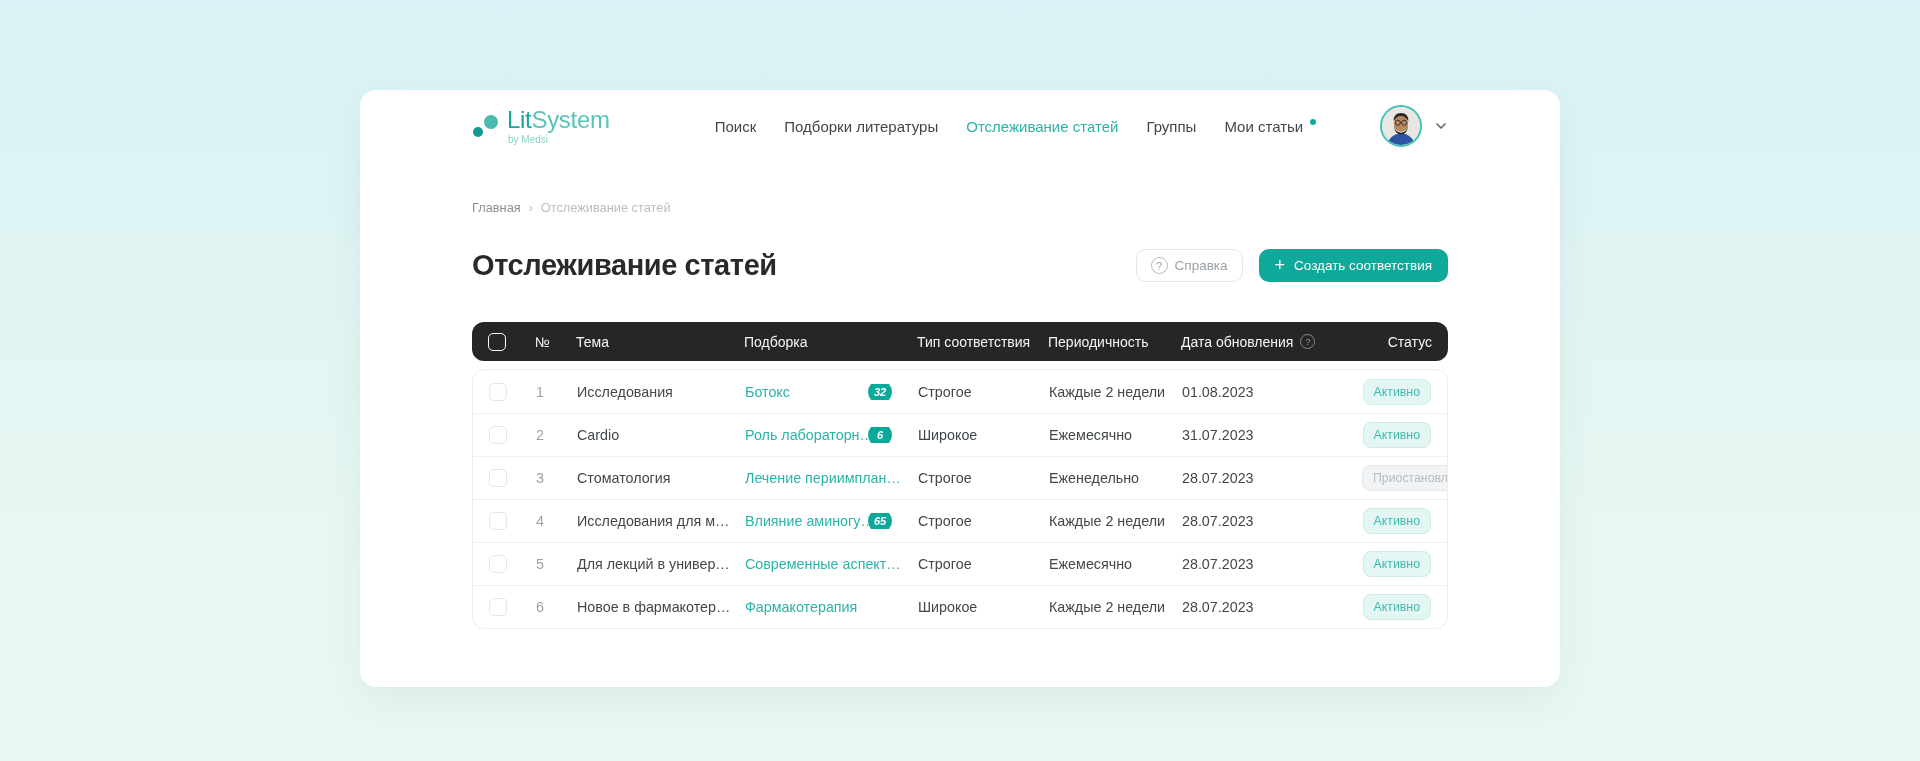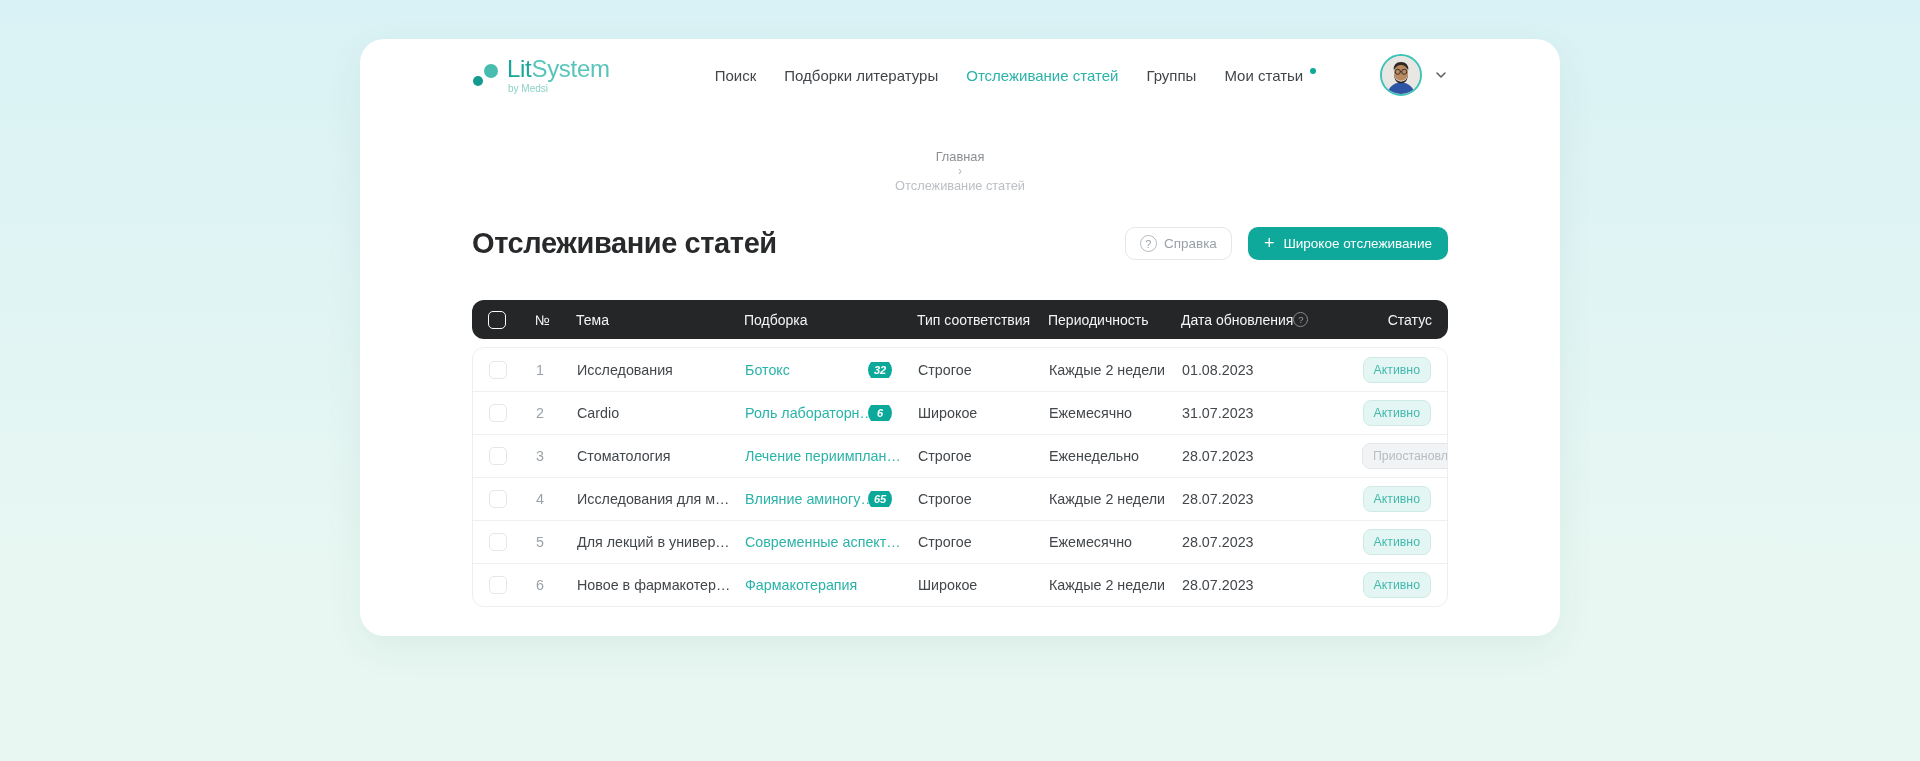--- a/index.html
+++ b/index.html
@@ -22,22 +22,22 @@
   }
   *{margin:0;padding:0;box-sizing:border-box;}
   html,body{width:1920px;height:761px;}
   body{
     font-family:"Liberation Sans","DejaVu Sans",sans-serif;
     background:linear-gradient(180deg,var(--page-bg-1) 0%,var(--page-bg-2) 75%);
     overflow:hidden;
     color:var(--text-main);
   }
   .card{
-    width:1200px;height:597px;margin:39px auto 0;
-    background:#ffffff;border-radius:24px;
+    width:1200px;height:597px;margin:90px auto 0;
+    background:#ffffff;border-radius:16px;
     box-shadow:0 12px 40px rgba(23,68,62,.06);
   }
   .card-inner{padding:0 112px;}
 
   
   .topbar{display:flex;align-items:center;padding-top:14px;height:58px;}
   .logo{display:flex;align-items:center;gap:9px;cursor:pointer;}
   .logo-icon{position:relative;width:26px;height:26px;flex:0 0 auto;}
   .logo-icon .big{position:absolute;right:0;top:2px;width:14px;height:14px;border-radius:50%;background:#49bcb0;}
   .logo-icon .small{position:absolute;left:1px;bottom:2px;width:10px;height:10px;border-radius:50%;background:#149a90;}
@@ -50,42 +50,42 @@
   .nav{display:flex;align-items:flex-end;gap:28px;margin-left:105px;font-size:15px;color:#41464a;}
   .nav-item{cursor:pointer;white-space:nowrap;}
   .nav-item.active{color:var(--accent-link);}
   .nav-dot{display:inline-block;width:6px;height:6px;border-radius:50%;background:var(--accent);position:relative;top:-7px;margin-left:7px;}
 
   .user{margin-left:auto;display:flex;align-items:center;gap:12px;}
   .avatar{width:42px;height:42px;border-radius:50%;border:2px solid #3ec4b7;overflow:hidden;background:#e9e7e3;cursor:pointer;flex:0 0 auto;}
   .chevron{cursor:pointer;display:flex;align-items:center;}
 
   
-  .breadcrumb{margin-top:52px;font-size:12.8px;display:flex;align-items:center;flex-direction:column;}
+  .breadcrumb{margin-top:52px;font-size:12.8px;display:flex;align-items:center;gap:8px;}
   .crumb-home{color:#8a9094;cursor:pointer;}
   .crumb-sep{color:#b5bbc0;font-size:12px;}
   .crumb-current{color:#b9bfc4;}
 
   
   .title-row{margin-top:34px;display:flex;align-items:center;justify-content:space-between;}
   .page-title{font-size:29px;font-weight:700;color:#27292b;letter-spacing:-.4px;}
   .title-actions{display:flex;align-items:center;gap:16px;}
   .btn{display:inline-flex;align-items:center;height:33px;border-radius:10px;font-size:13.5px;cursor:pointer;white-space:nowrap;font-family:inherit;}
   .btn-help{background:#fff;border:1px solid #e3e7ea;color:#9aa1a8;padding:0 14px;gap:7px;}
   .q-circle{width:17px;height:17px;border-radius:50%;border:1.4px solid #b4bac0;color:#9aa1a7;font-size:11px;display:flex;align-items:center;justify-content:center;}
   .btn-create{background:var(--accent);border:none;color:#fff;padding:0 16px;gap:9px;}
   .plus{font-size:18px;font-weight:400;line-height:1;position:relative;top:-1px;}
 
   
   .grid-row{display:grid;grid-template-columns:48px 56px 168px 173px 131px 133px 180px 1fr;align-items:center;}
   .thead{margin-top:40px;height:39px;background:var(--table-head-bg);border-radius:12px;color:#f4f5f6;font-size:14px;}
   .c-check{padding-left:16px;display:flex;align-items:center;}
   .c-num{padding-left:15px;}
   .c-status{text-align:right;padding-right:16px;}
-  .c-date{display:flex;align-items:center;gap:0;}
+  .c-date{display:flex;align-items:center;gap:7px;}
   .info-circle{width:15px;height:15px;border-radius:50%;border:1.3px solid #87898c;color:#9b9ea1;font-size:9.5px;display:flex;align-items:center;justify-content:center;cursor:pointer;flex:0 0 auto;}
 
   .checkbox{width:18px;height:18px;border-radius:5px;border:1.5px solid #e3e7ea;background:#fff;cursor:pointer;}
   .checkbox.dark{border-color:#fafbfb;background:transparent;}
 
   .tbody{margin-top:8px;border:1px solid #ebeef0;border-radius:12px;background:#fff;overflow:hidden;}
   .trow{height:43px;font-size:14.3px;color:var(--text-main);}
   .trow + .trow{border-top:1px solid #eef1f3;}
   .trow .c-num{color:var(--text-gray);}
   .c-coll{position:relative;padding-right:54px;white-space:nowrap;overflow:hidden;}
@@ -150,21 +150,21 @@
 
     <div class="title-row">
       <h1 class="page-title">Отслеживание статей</h1>
       <div class="title-actions">
         <button class="btn btn-help">
           <span class="q-circle">?</span>
           <span>Справка</span>
         </button>
         <button class="btn btn-create">
           <span class="plus">+</span>
-          <span>Широкое отслеживание</span>
+          <span>Создать соответствия</span>
         </button>
       </div>
     </div>
 
     <div class="thead grid-row">
       <div class="c-check">
           <span class="checkbox dark"></span>
         </div>
       <div class="c-num">№</div>
       <div>Тема</div>

